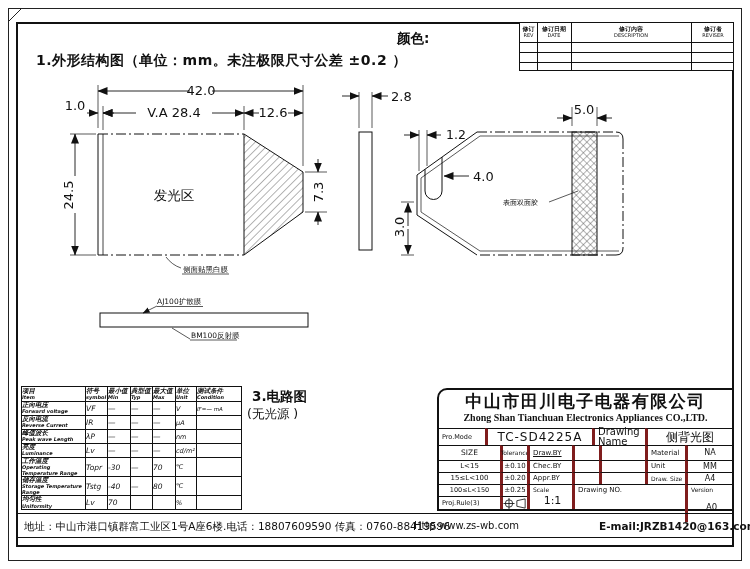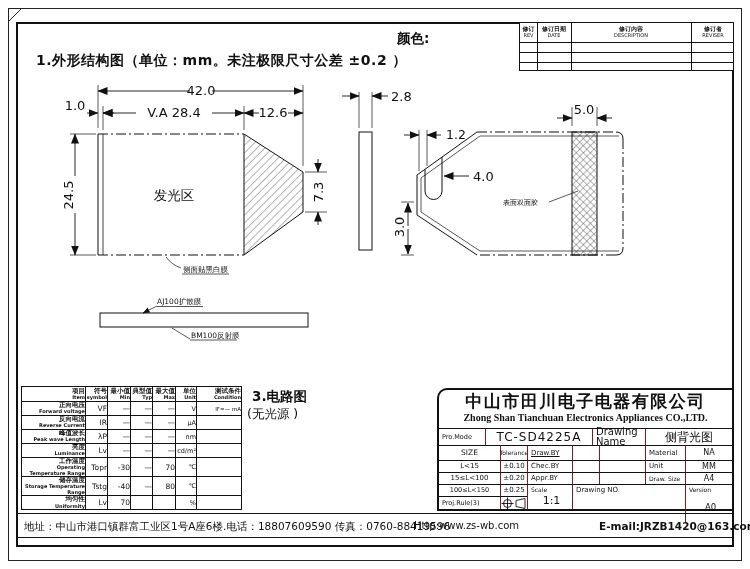--- a/index.html
+++ b/index.html
@@ -15,36 +15,36 @@
   .rev{left:519px;top:22px;width:215px;height:49px;border:1px solid #111;background:#fff;}
   .rev .vline{position:absolute;top:0;bottom:0;width:1px;background:#111;}
   .rev .hline{position:absolute;left:0;right:0;height:1px;background:#111;}
   .rev .hcell{position:absolute;top:0;height:18px;display:flex;flex-direction:column;
               align-items:center;justify-content:center;line-height:1.15;text-align:center;}
   .rev .cn{font-size:6px;font-weight:bold;}
   .rev .en{font-size:5px;}
 
   
   .etab{position:absolute;left:21px;top:386px;border-collapse:collapse;table-layout:fixed;width:220px;background:#fff;}
-  .etab th,.etab td{border:1px solid #111;padding:0;text-align:right;vertical-align:middle;overflow:hidden;}
+  .etab th,.etab td{border:1px solid #111;padding:0;text-align:left;vertical-align:middle;overflow:hidden;font-style:italic;}
   .etab th{height:15px;font-weight:bold;}
   .etab td{height:14px;}
   .cn1{font-size:6.5px;font-weight:bold;line-height:1.1;}
   .en1{font-size:5px;font-weight:bold;line-height:1.1;}
   .val{font-size:7.5px;}
   .unit{font-size:6.5px;}
   .cond{font-size:5.5px;}
 
   
   .tb{left:437px;top:388px;width:297px;height:123px;border:2px solid #111;border-top-left-radius:10px;background:#fff;}
   .tb .company-cn{position:absolute;left:0;top:1px;width:100%;text-align:center;
                   font-size:17px;font-weight:bold;letter-spacing:1.5px;line-height:20px;}
   .tb .company-en{position:absolute;left:0;top:22px;width:100%;text-align:center;
                   font-family:"Liberation Serif","DejaVu Serif",serif;font-weight:bold;font-size:10px;}
-  .tbc{position:absolute;border-left:1px solid #7f1d1d;border-top:1px solid #111;display:flex;
+  .tbc{position:absolute;border-left:3px solid #7f1d1d;border-top:1px solid #111;display:flex;
        align-items:center;font-size:7px;padding-left:3px;line-height:1;background:transparent;}
   .tbc.ctr{justify-content:center;padding-left:0;}
   .tbc.noL{border-left:none;}
   .tbc .lblTL{position:absolute;left:3px;top:2px;font-size:6px;}
   .tbc .midV{width:100%;text-align:center;margin-top:7px;}
 
   
   .foot{left:16px;top:513px;width:718px;height:25px;border-top:1px solid #111;border-bottom:1px solid #111;}
   .foot span{position:absolute;top:6px;white-space:nowrap;}
 

